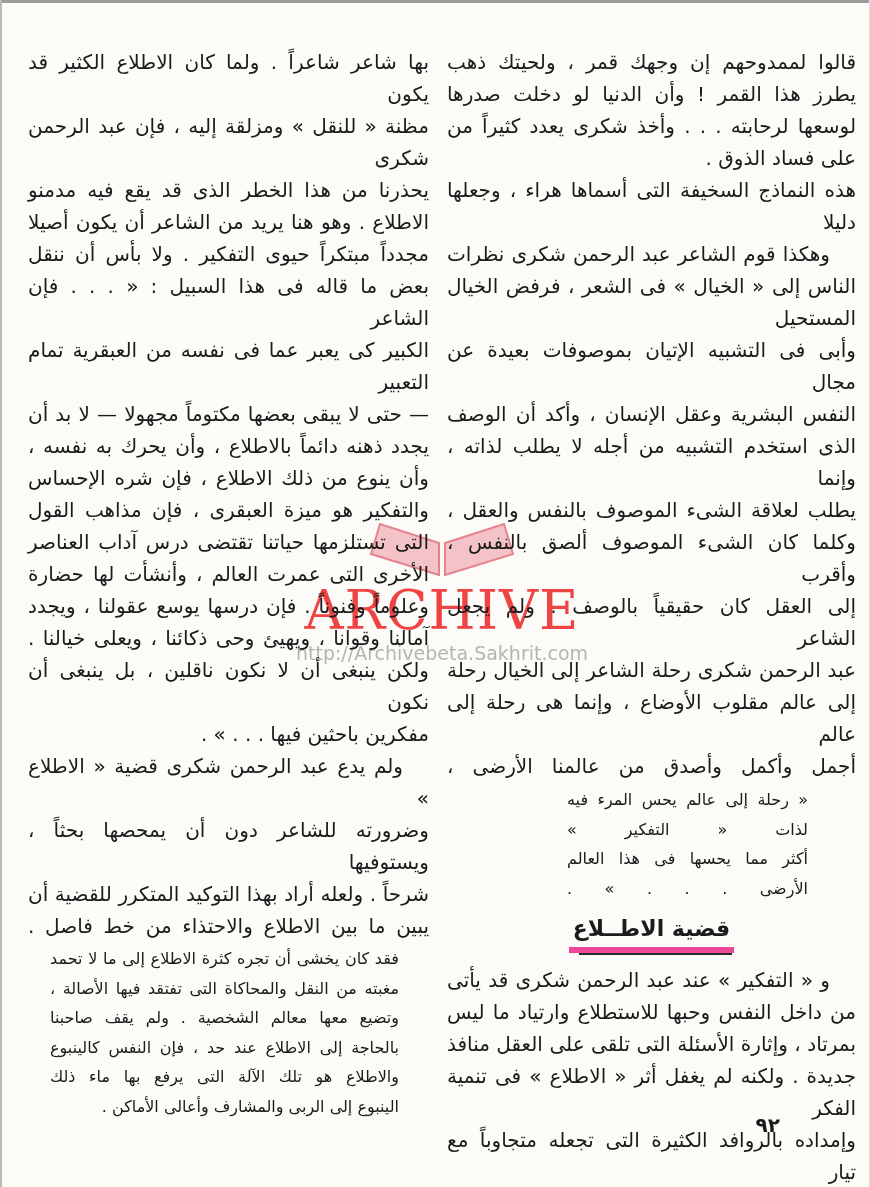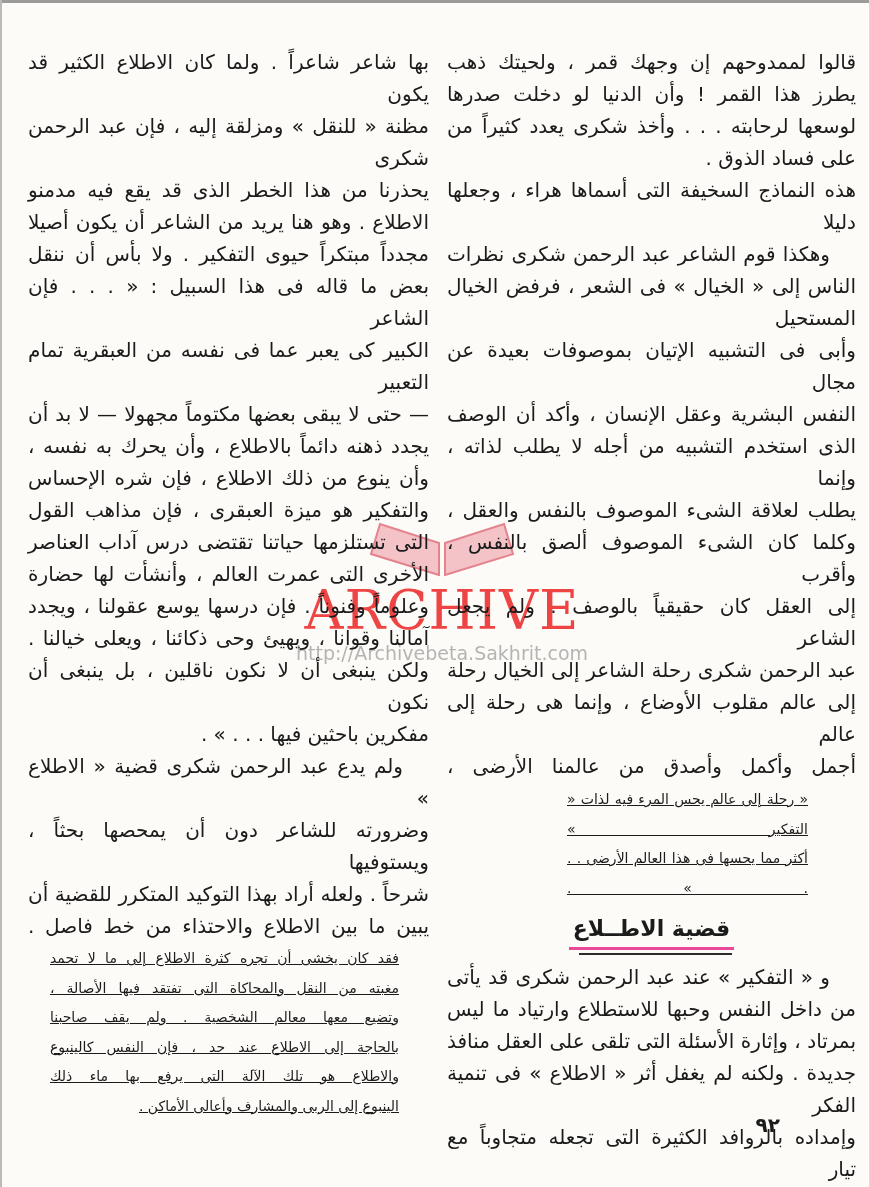--- a/index.html
+++ b/index.html
@@ -30,33 +30,33 @@
   .line{
     font-size:20px;
     line-height:32px;
     text-align:justify;
     text-align-last:justify;
   }
   .para{margin:0;}
   .para.indent > .line.first{text-indent:26px;}
   .line.flush{text-align-last:start;}
 
-  .quote .line{font-size:14px;line-height:29.5px;text-decoration:underline;}
+  .quote .line{font-size:16px;line-height:29.5px;}
   .col-right .quote{margin:3px 48px 3px 120px;}
   .col-left .quote{margin:2px 30px 2px 22px;}
 
   .heading{text-align:center;margin:13px 0 11px;}
   .heading-text{
     display:inline-block;
     position:relative;
     font-weight:bold;
     font-size:22px;
     line-height:26px;
     padding:0 4px 5px;
-    border-bottom:3px solid #ec4899;
+    border-bottom:6px solid #ec4899;
   }
   .heading-text::after{
     content:"";
     position:absolute;left:10px;right:2px;bottom:-8px;
     height:2px;background:#2c2c2c;
   }
 
   .watermark{
     position:absolute;
     top:521px;left:281px;width:322px;

